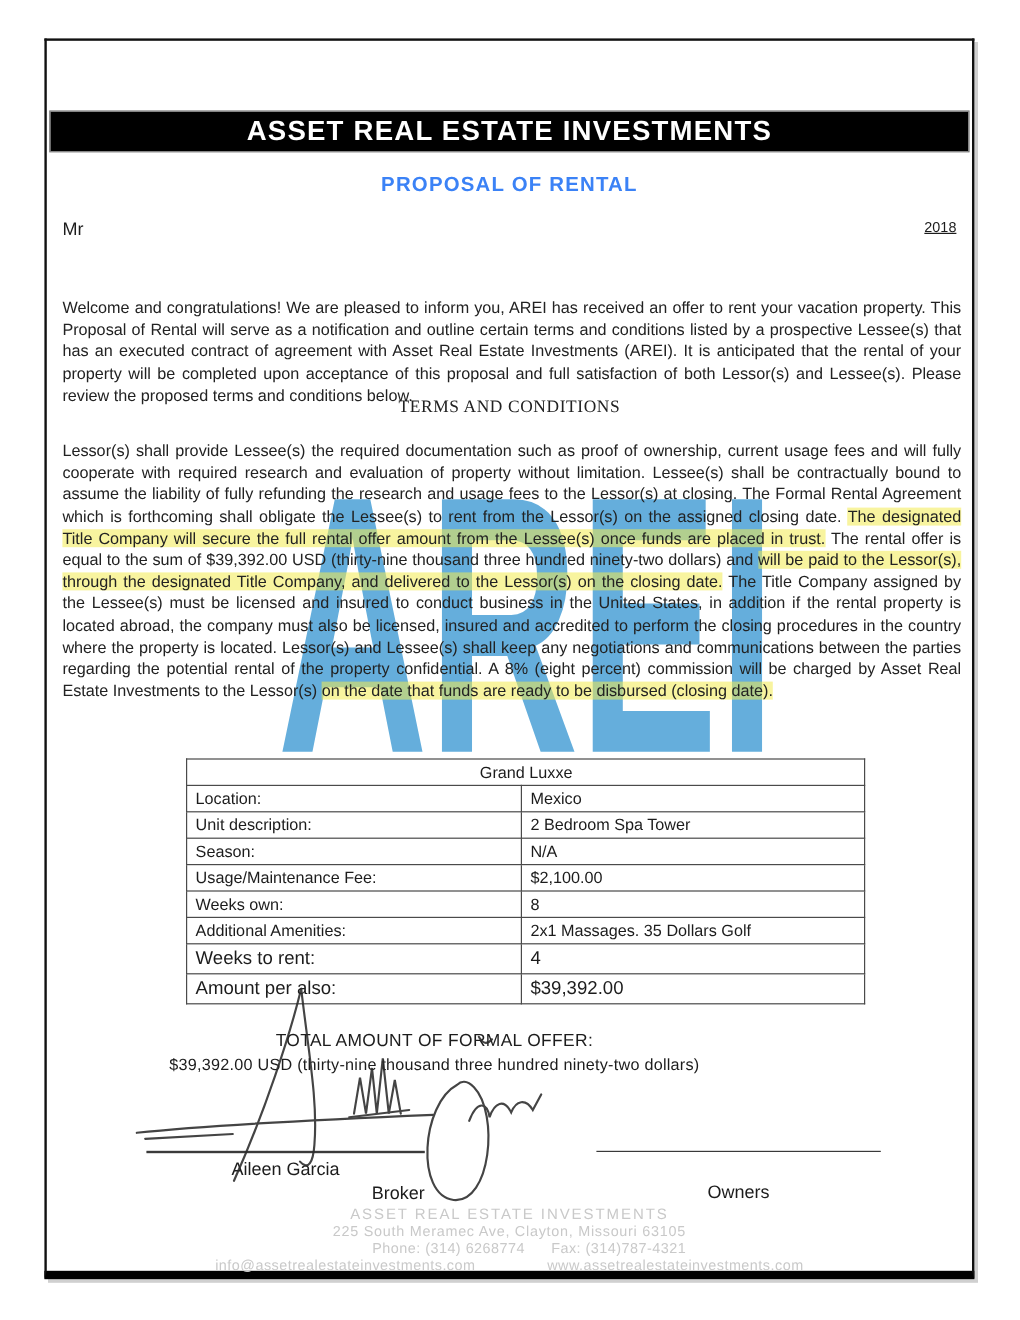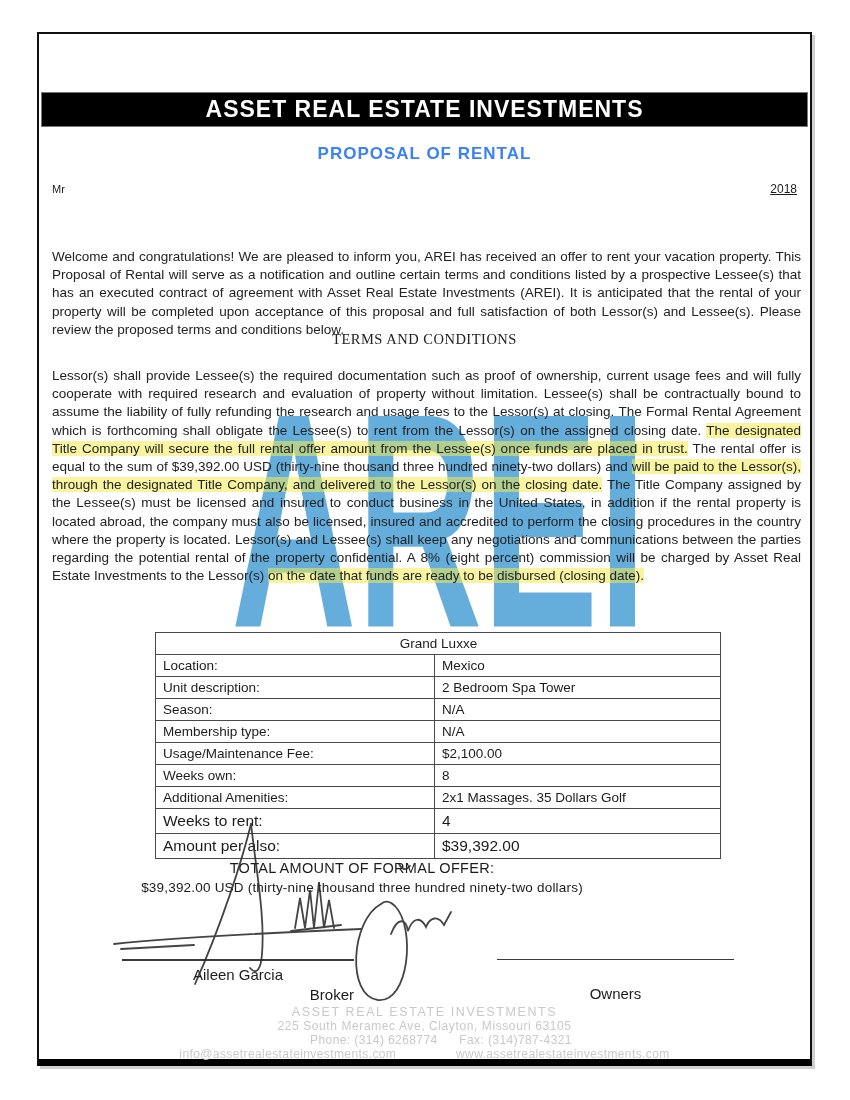--- a/index.html
+++ b/index.html
@@ -6,21 +6,21 @@
   body{width:850px;height:1100px;position:relative;font-family:"Liberation Sans","DejaVu Sans",sans-serif;color:#1c1c1c;}
   .page{position:absolute;left:37px;top:32px;width:775px;height:1034px;box-sizing:border-box;
         background:#fff;border:2px solid #111;border-bottom:7px solid #000;
         box-shadow:3px 3px 0 rgba(120,120,120,.35);}
   .abs{position:absolute;}
   
   .bar{left:3px;right:3px;top:59px;height:33px;background:#000;outline:1px solid #777;
        color:#fff;text-align:center;line-height:33px;font-size:23px;font-weight:bold;letter-spacing:1px;}
   .doc-title{left:0;right:0;top:110px;text-align:center;font-size:17px;font-weight:600;letter-spacing:1px;color:#3b82f6;}
   .year{top:148px;right:13px;font-size:12px;text-decoration:underline;}
-  .salutation{top:149px;left:13px;font-size:11px;}
+  .salutation{top:149px;left:13px;font-size:15px;}
   
   .para{left:13px;width:749px;text-align:justify;font-size:13.5px;line-height:18.2px;color:#222;position:absolute;z-index:2;}
   .intro{top:189px;margin-top:25px;}
   .terms-heading{left:0;right:0;top:297px;text-align:center;font-size:14.5px;letter-spacing:.5px;color:#222;z-index:2;font-family:Liberation Serif, serif;}
   .terms{top:333px;}
   .hl{background:var(--hl);}
   
   .watermark{left:192px;top:360px;z-index:1;pointer-events:none;}
   .wm-text{fill:var(--wm);font-family:"Liberation Sans",sans-serif;font-weight:bold;font-size:300px;opacity:.92;}
   
@@ -87,24 +87,20 @@
         </tr>
         <tr>
           <td>Unit description:</td>
           <td>2 Bedroom Spa Tower</td>
         </tr>
         <tr>
           <td>Season:</td>
           <td>N/A</td>
         </tr>
         <tr>
-          <td>Membership type:</td>
-          <td>N/A</td>
-        </tr>
-        <tr>
           <td>Usage/Maintenance Fee:</td>
           <td>$2,100.00</td>
         </tr>
         <tr>
           <td>Weeks own:</td>
           <td>8</td>
         </tr>
         <tr>
           <td>Additional Amenities:</td>
           <td>2x1 Massages. 35 Dollars Golf</td>

